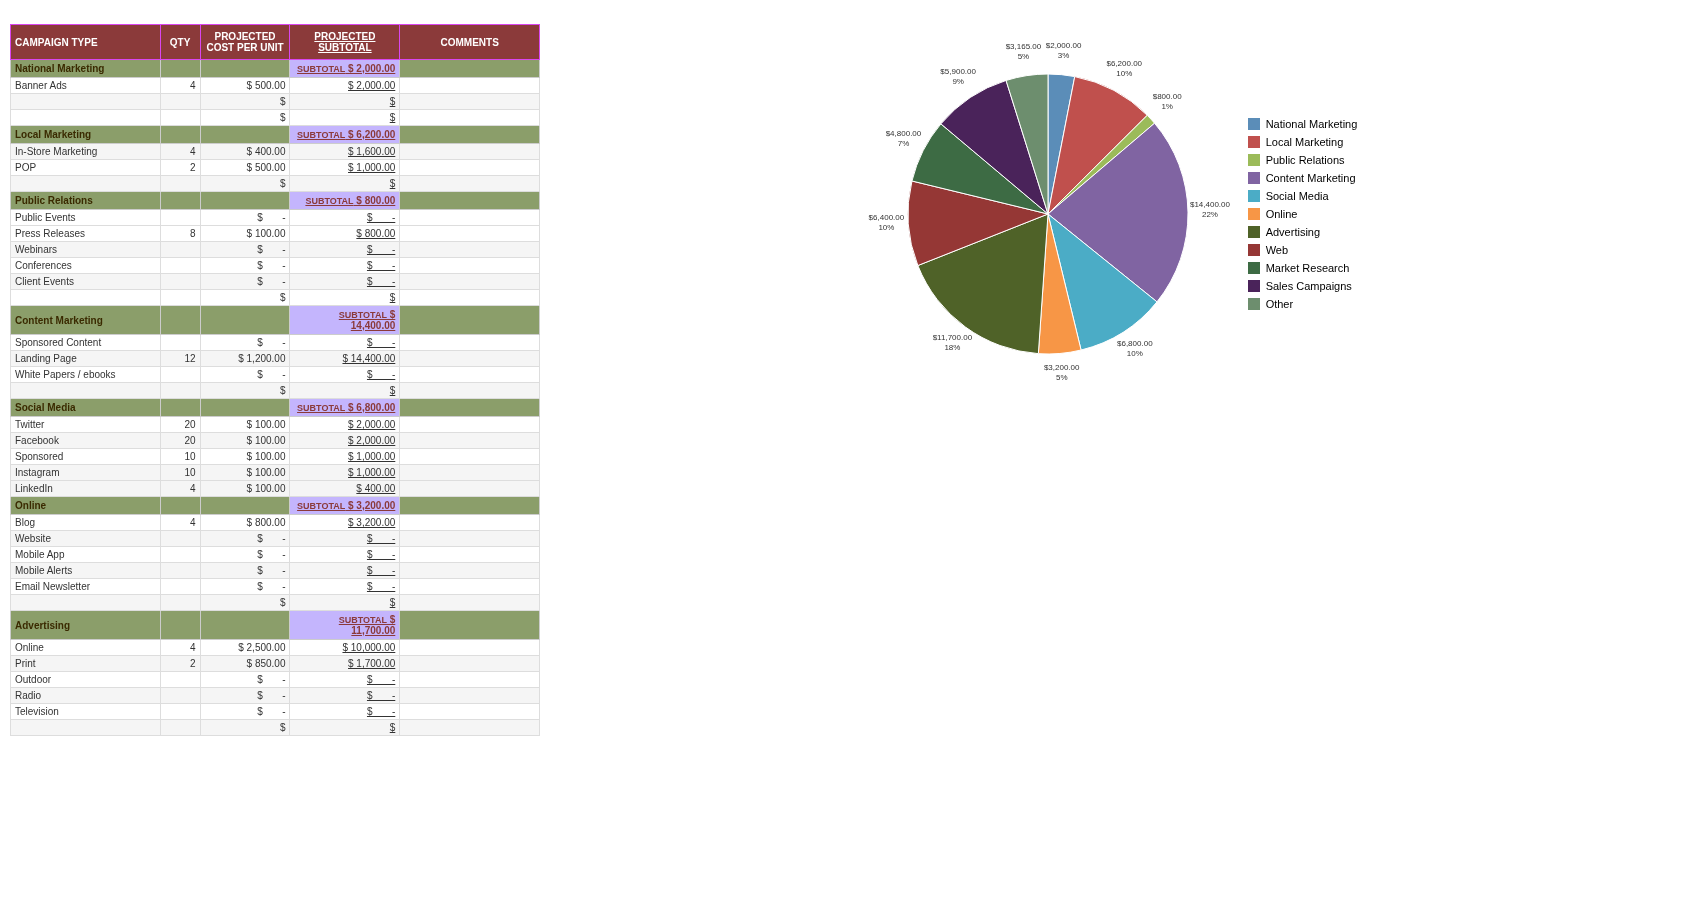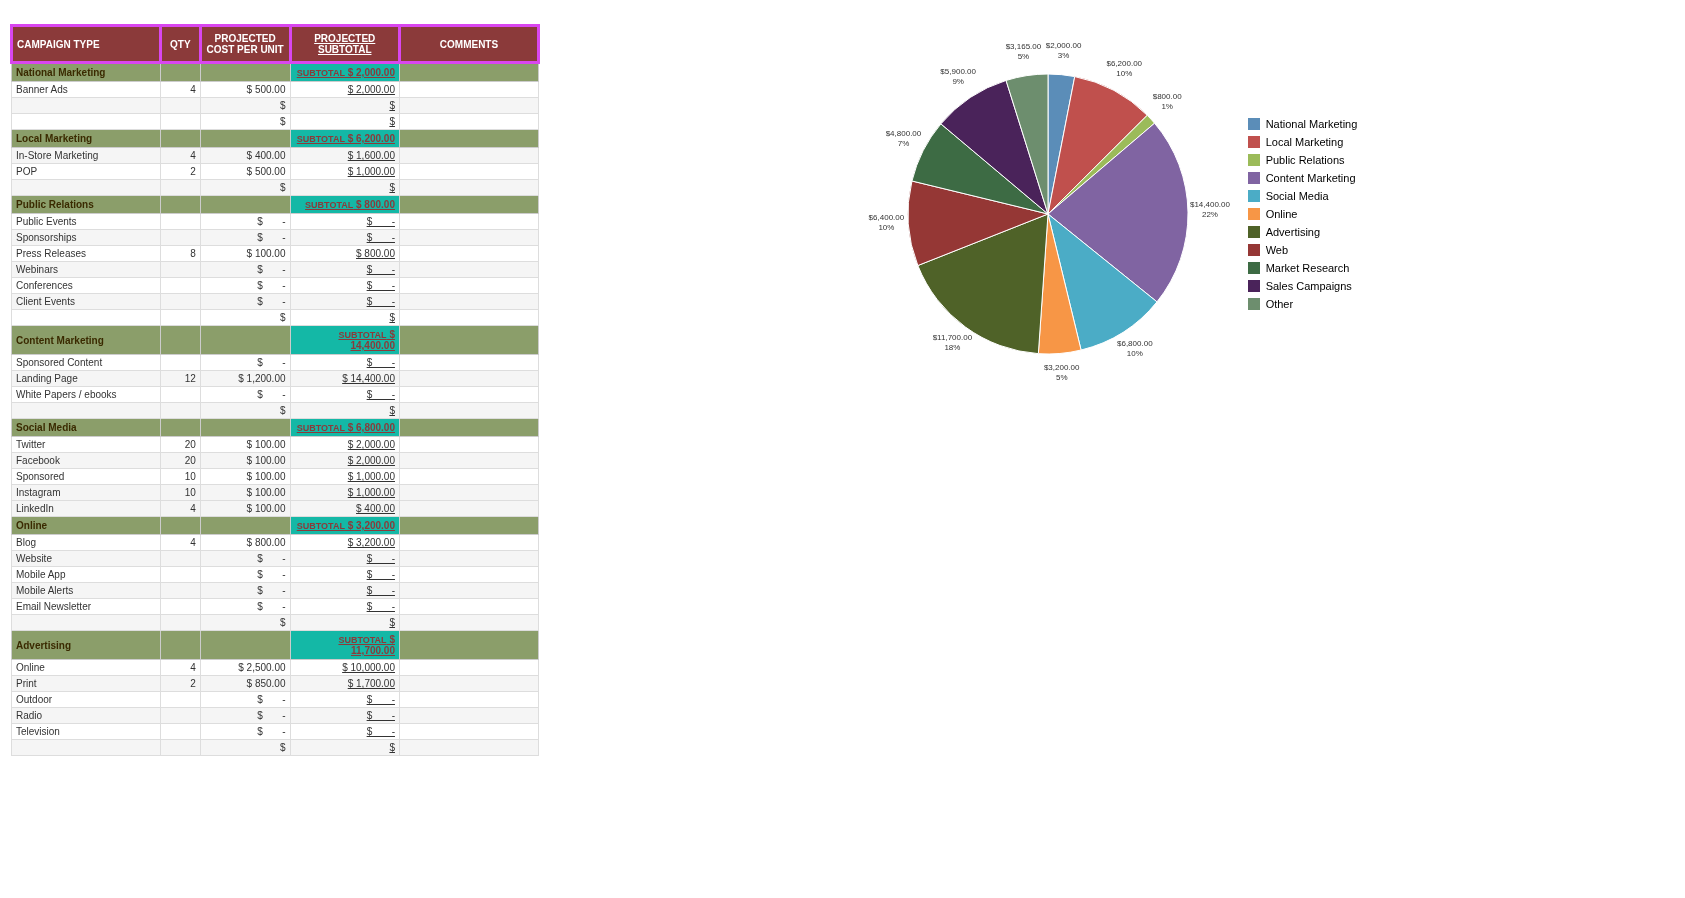--- a/index.html
+++ b/index.html
@@ -17,39 +17,39 @@
     
     table { border-collapse: collapse; width: 100%; }
     
     thead tr th {
       background: #8b3a3a;
       color: #fff;
       padding: 6px 4px;
       text-align: center;
       font-size: 10px;
       font-weight: bold;
-      border: 3px solid #d946ef;
+      border: 1px solid #d946ef;
     }
     
     .col-campaign { width: 150px; text-align: left; }
     .col-qty { width: 40px; }
     .col-cost { width: 90px; }
     .col-subtotal { width: 110px; text-decoration: underline; }
     .col-comments { width: 140px; text-align: center; }
 
     tr.category-row td {
       background: #8b9e6a;
       color: #3a2a00;
       font-weight: bold;
       font-size: 10px;
       padding: 3px 4px;
       border: 1px solid #ccc;
     }
     tr.category-row td.subtotal-cell {
-      background: #14b8a6;
+      background: #c4b5fd;
       color: #8b3a3a;
       font-weight: bold;
       font-size: 10px;
       text-align: right;
     }
 
     tr.data-row td {
       background: #fff;
       padding: 2px 4px;
       border: 1px solid #ddd;
@@ -159,27 +159,20 @@
     <td class="col-campaign">Public Relations</td>
     <td class="col-qty"></td>
     <td class="col-cost"></td>
     <td class="col-subtotal subtotal-cell">
       <span class="subtotal-text">SUBTOTAL</span> $ 800.00
     </td>
     <td class="col-comments"></td>
   </tr>
           <tr class="data-row">
       <td class="col-campaign campaign-name">Public Events</td>
-      <td class="col-qty num-cell"></td>
-      <td class="col-cost num-cell">$ &nbsp;&nbsp;&nbsp;&nbsp;&nbsp;&nbsp;-</td>
-      <td class="col-subtotal num-cell">$ &nbsp;&nbsp;&nbsp;&nbsp;&nbsp;&nbsp;-</td>
-      <td class="col-comments"></td>
-    </tr>
-          <tr class="data-row alt">
-      <td class="col-campaign campaign-name">Sponsorships</td>
       <td class="col-qty num-cell"></td>
       <td class="col-cost num-cell">$ &nbsp;&nbsp;&nbsp;&nbsp;&nbsp;&nbsp;-</td>
       <td class="col-subtotal num-cell">$ &nbsp;&nbsp;&nbsp;&nbsp;&nbsp;&nbsp;-</td>
       <td class="col-comments"></td>
     </tr>
           <tr class="data-row">
       <td class="col-campaign campaign-name">Press Releases</td>
       <td class="col-qty num-cell">8</td>
       <td class="col-cost num-cell">$ 100.00</td>
       <td class="col-subtotal num-cell">$ 800.00</td>

